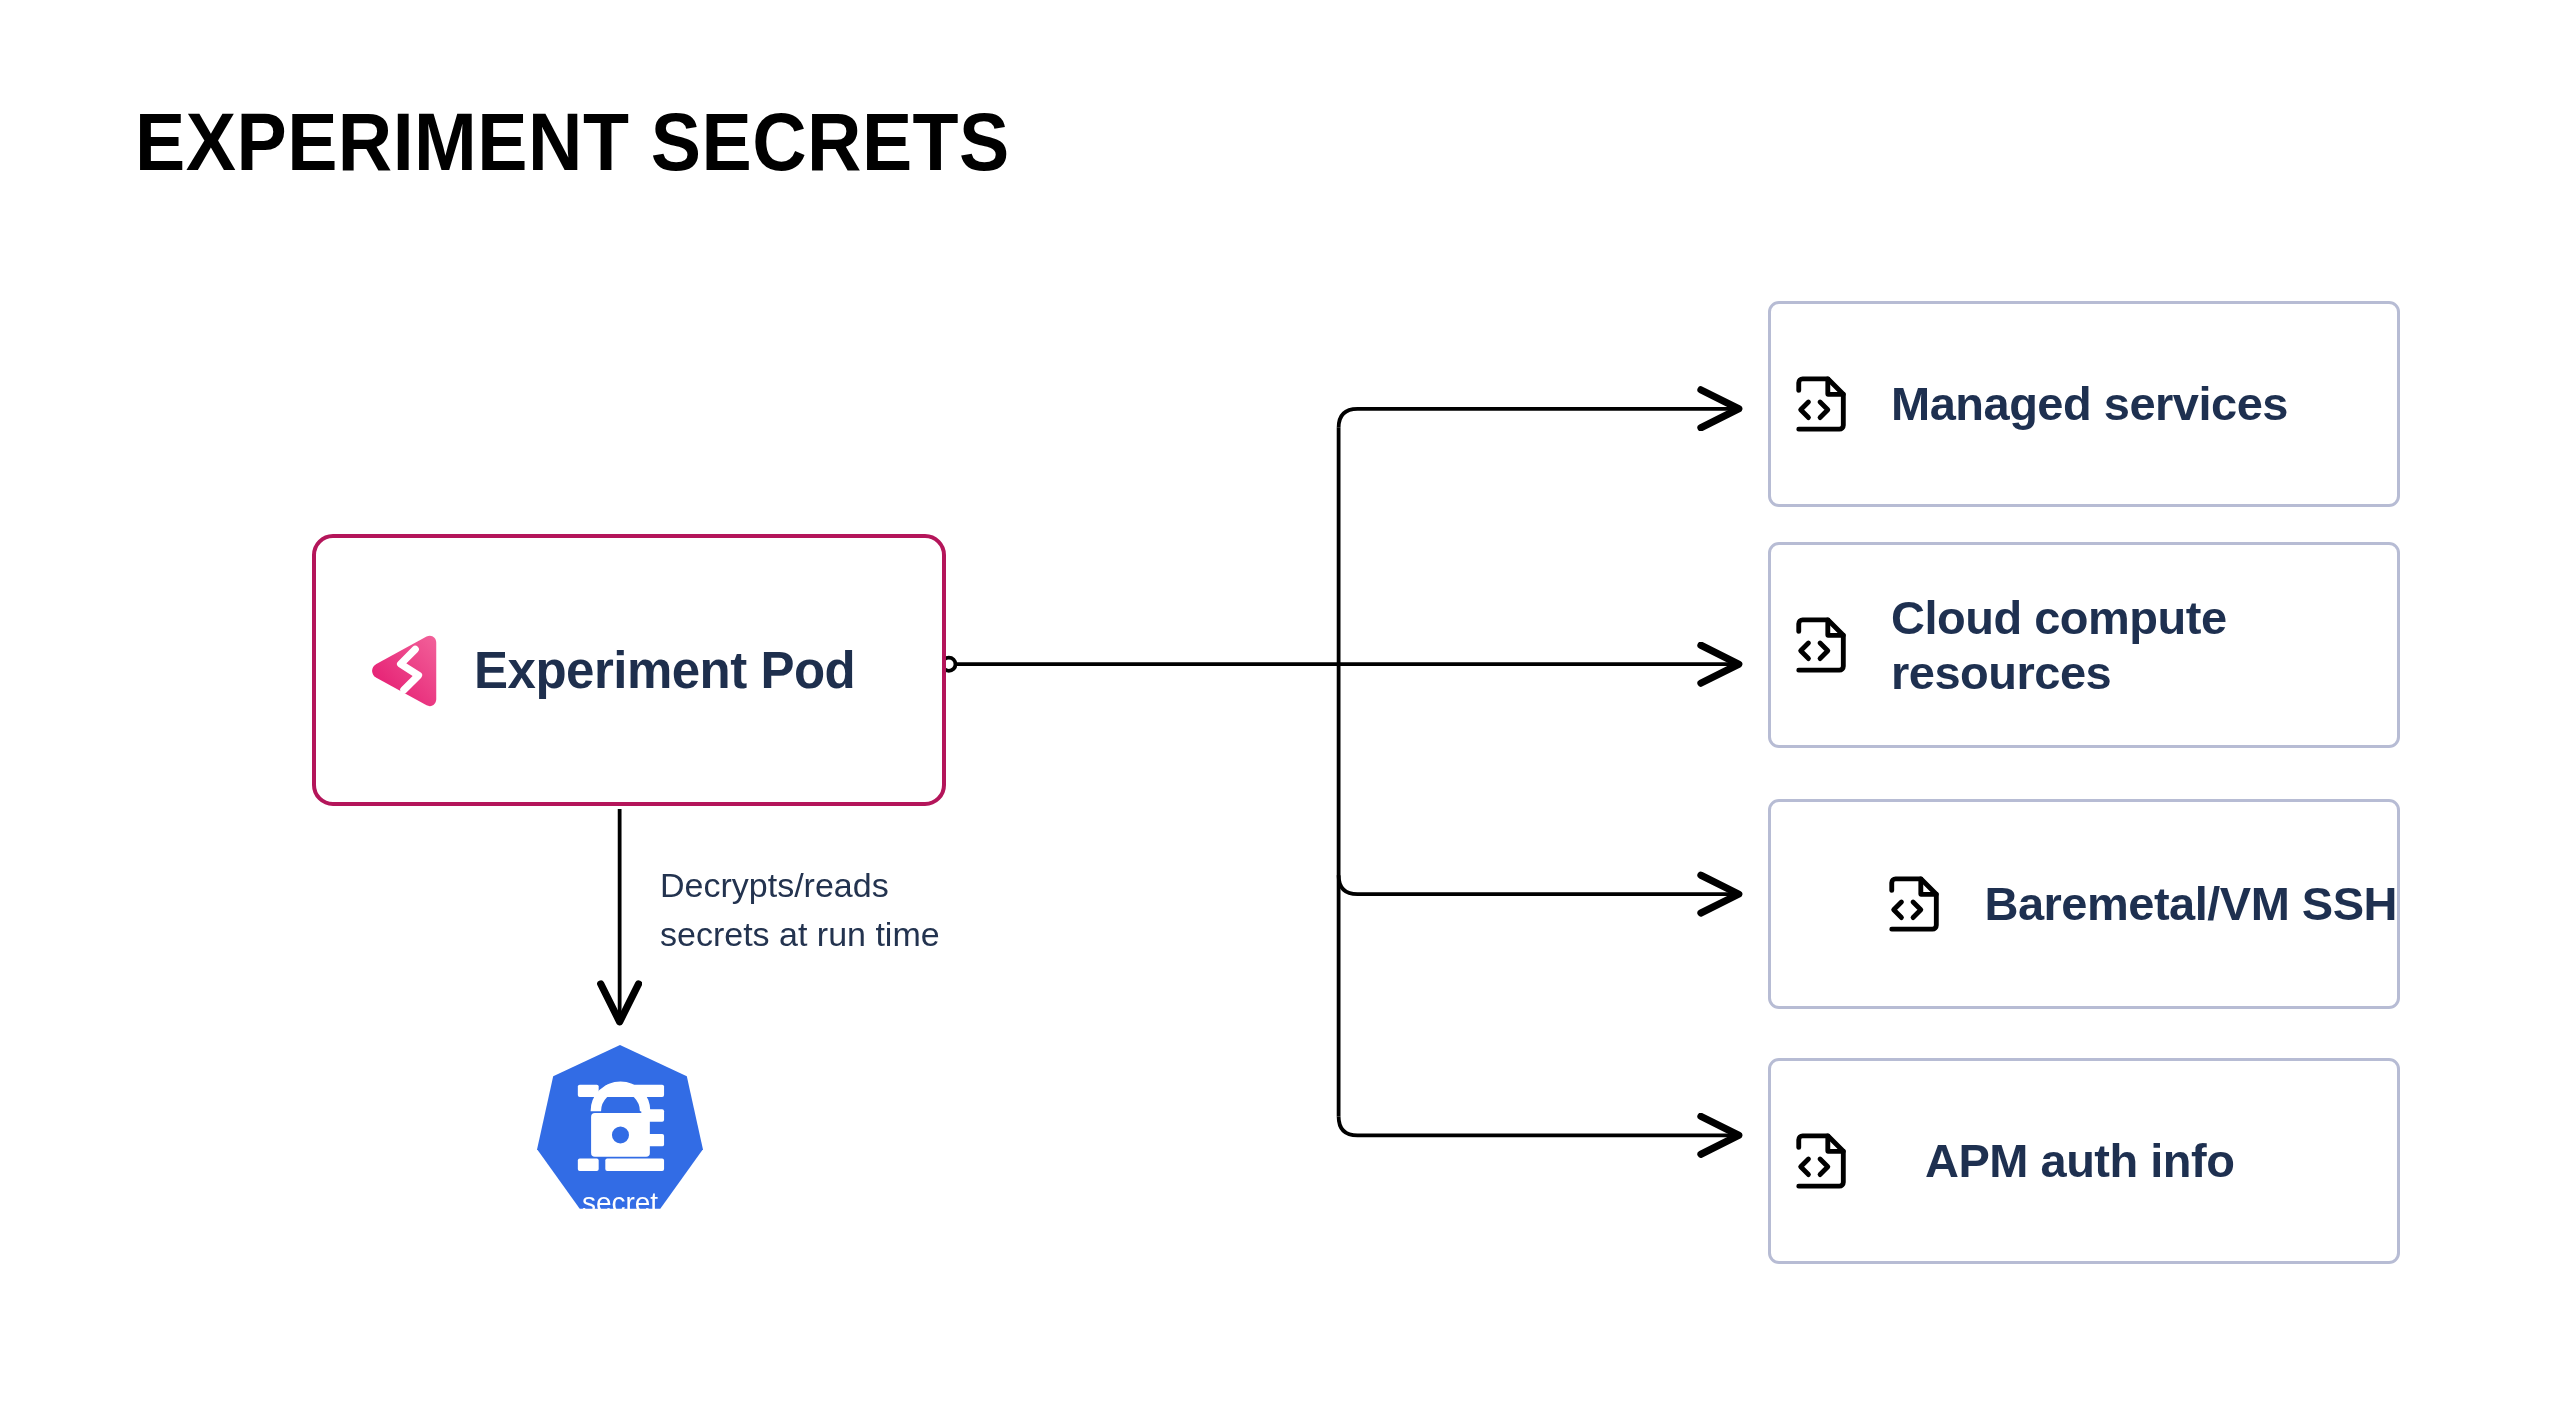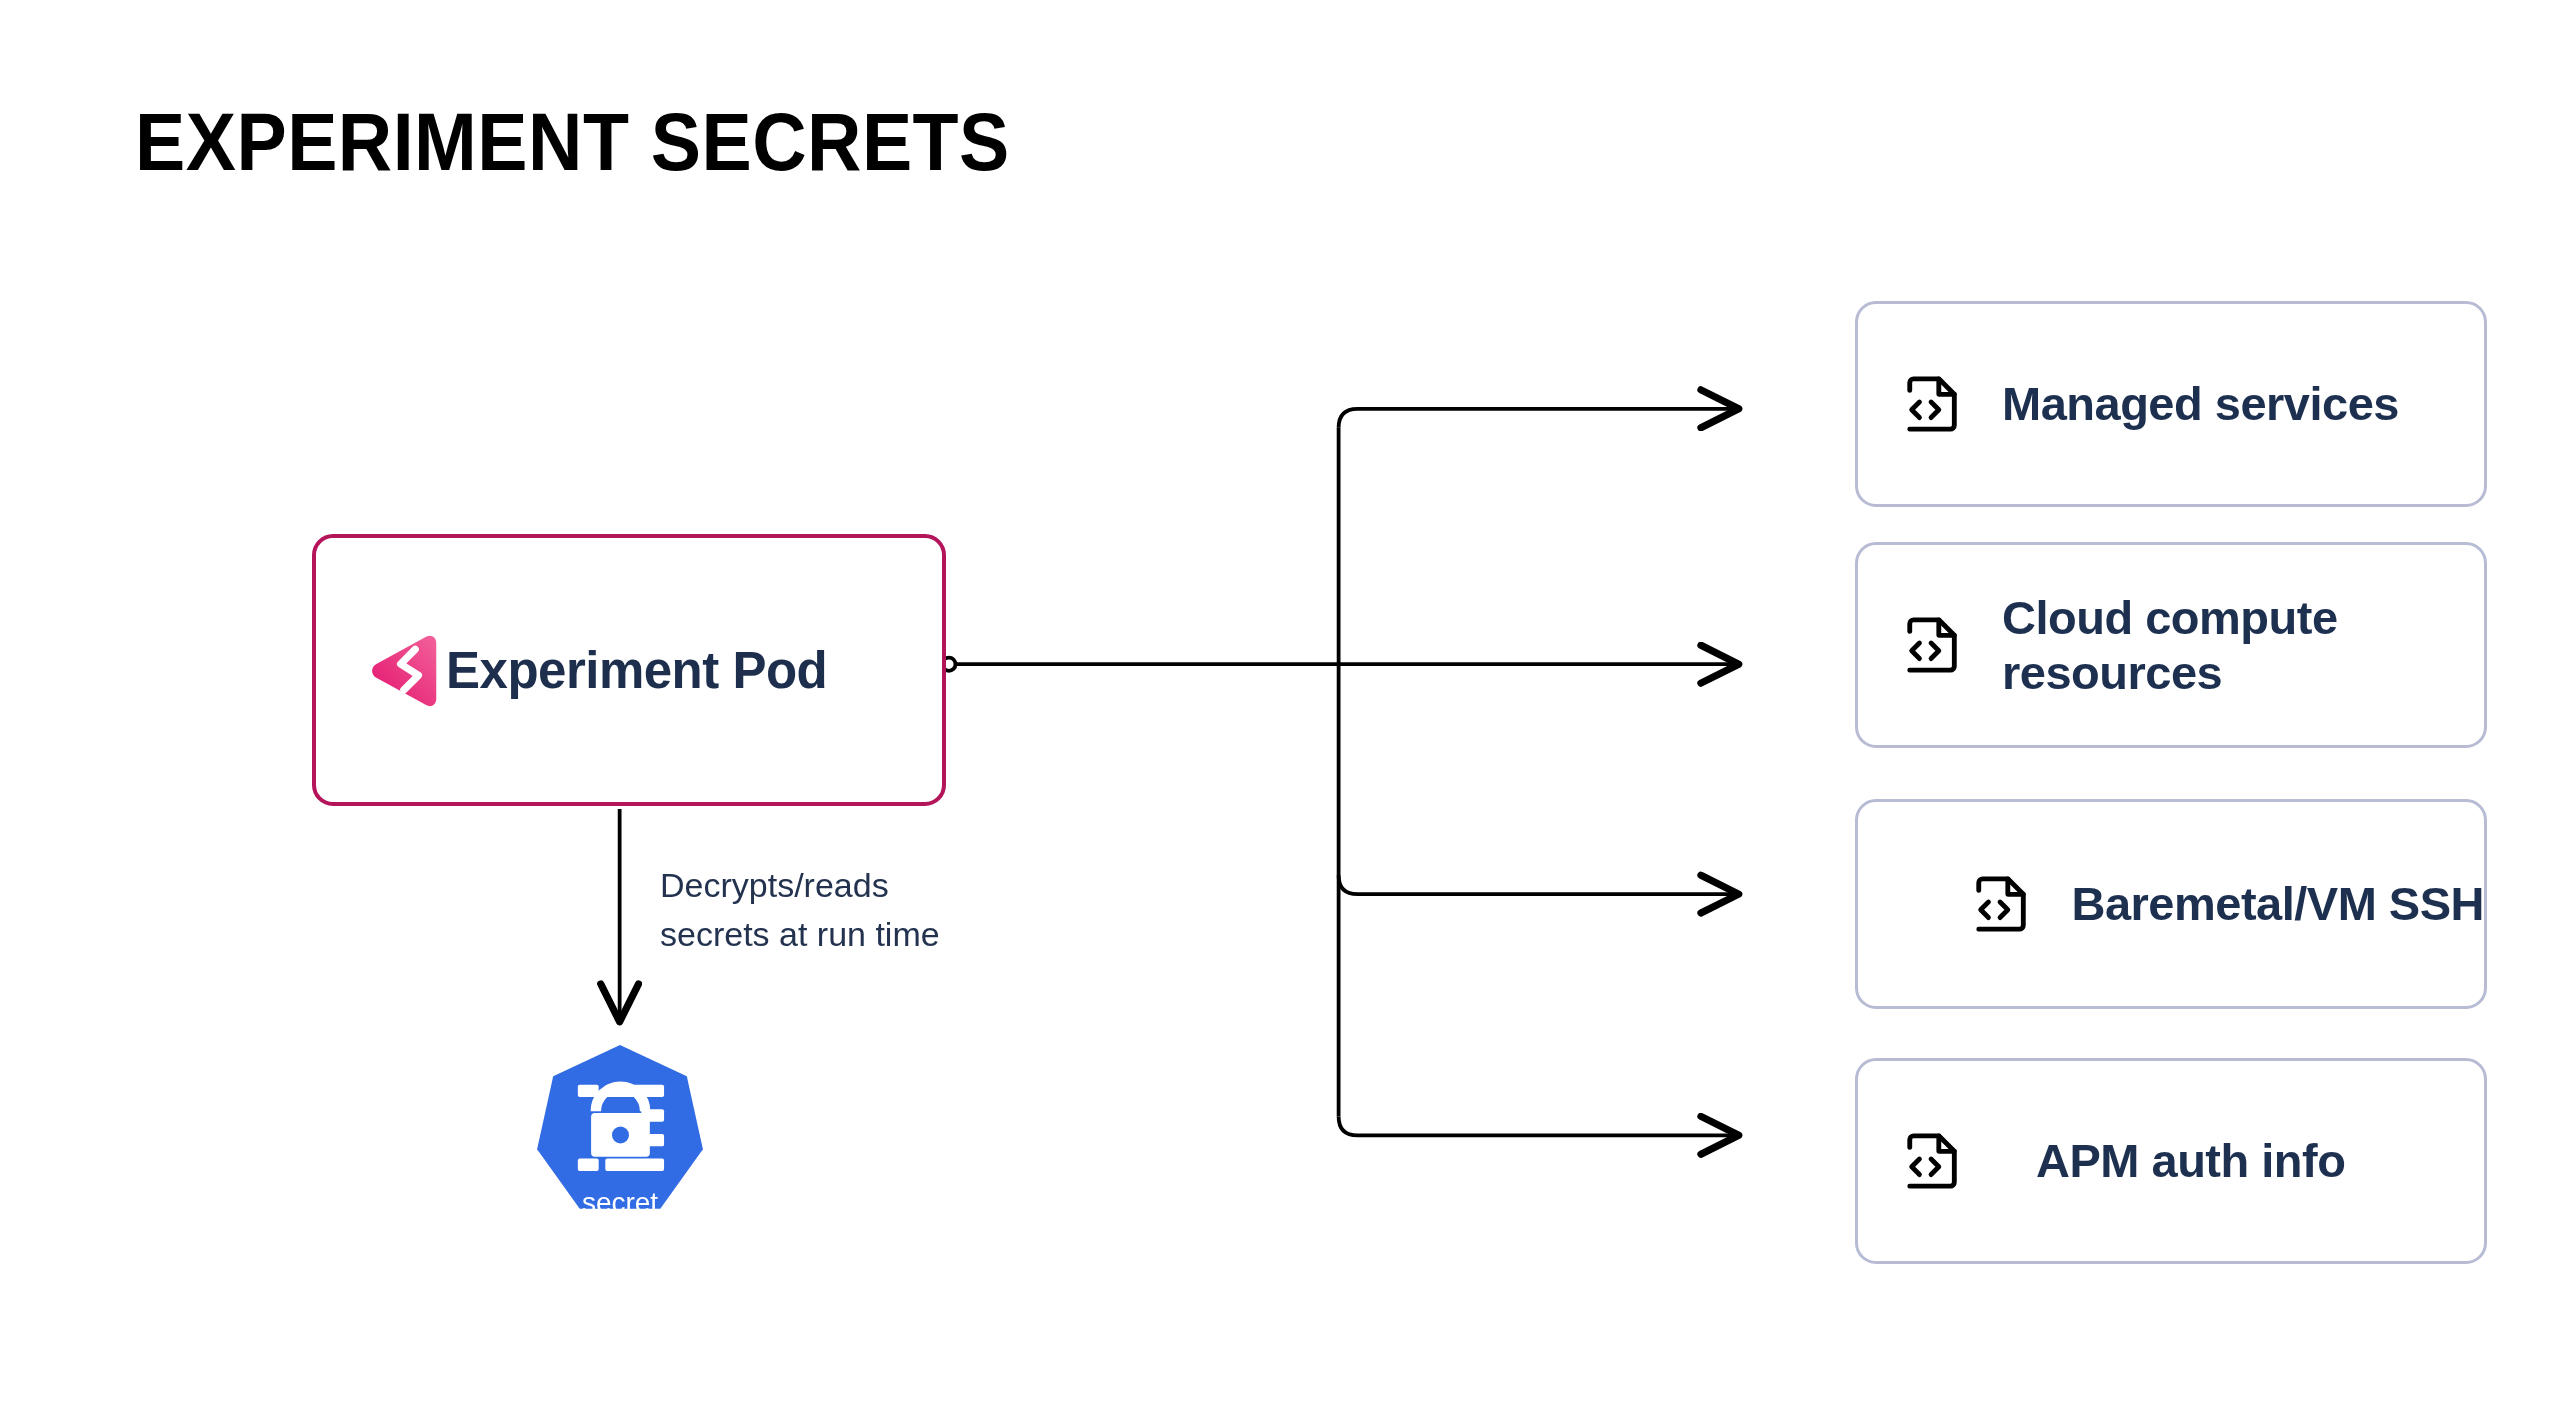--- a/index.html
+++ b/index.html
@@ -51,20 +51,21 @@
     display: flex;
     align-items: center;
     padding-left: 49px;
   }
   #pod-logo {
     width: 81px;
     height: 81px;
     flex: 0 0 auto;
   }
   #pod-label {
+    margin-left: 28px;
     font-size: 51px;
     font-weight: bold;
     color: #1e2f4d;
     white-space: nowrap;
     letter-spacing: -0.5px;
   }
 
   
   #edge-annotation {
     position: absolute;
@@ -96,29 +97,29 @@
     right: 0;
     bottom: 23px;
     text-align: center;
     font-size: 28px;
     color: #ffffff;
   }
 
   
   .target-card {
     position: absolute;
-    left: 1855px;
+    left: 1768px;
     width: 632px;
     box-sizing: border-box;
     border: 3.8px solid #b7bcd4;
-    border-radius: 21px;
+    border-radius: 11px;
     background: #ffffff;
     display: flex;
     align-items: center;
-    padding-left: 44px;
+    padding-left: 20px;
   }
   .card-icon {
     width: 62px;
     height: 62px;
     flex: 0 0 auto;
   }
   .card-label {
     margin-left: 38px;
     font-size: 47px;
     font-weight: bold;

